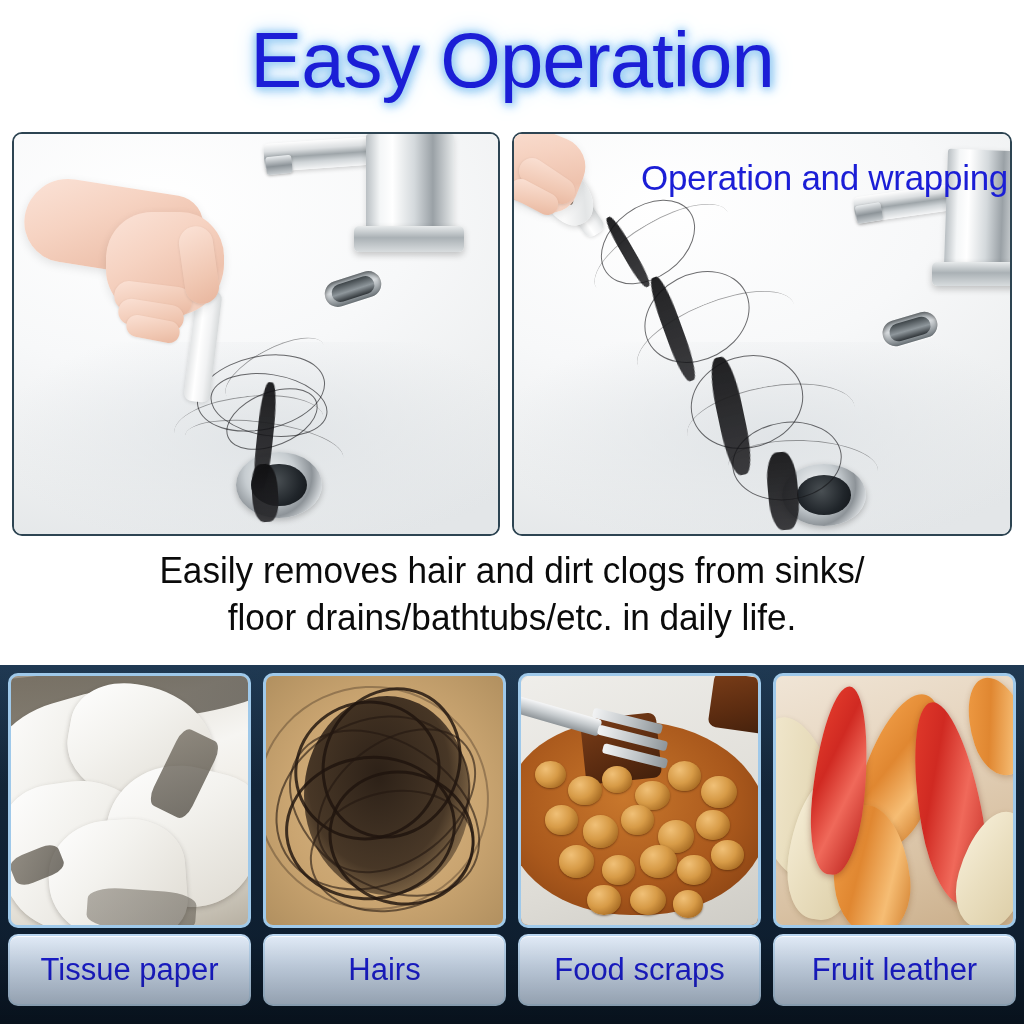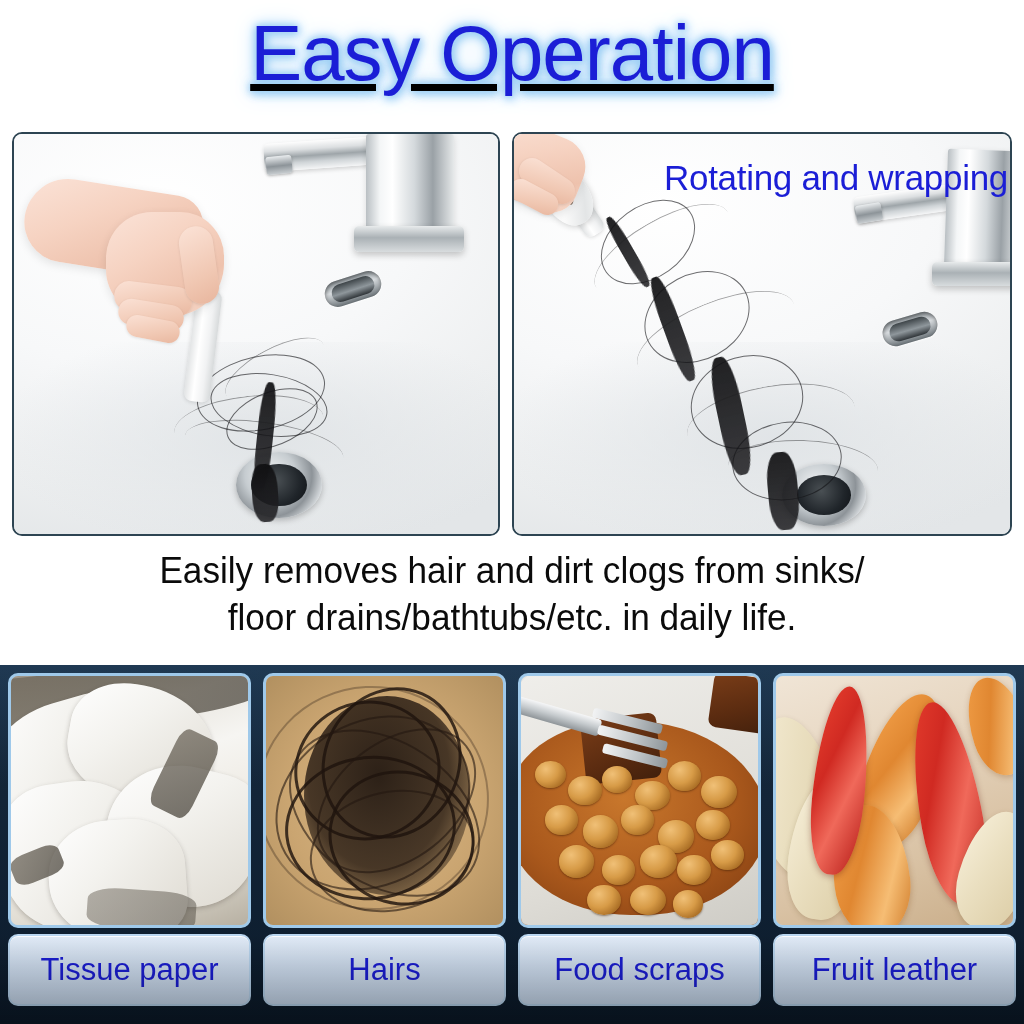--- a/index.html
+++ b/index.html
@@ -9,24 +9,23 @@
     font-family:"Liberation Sans", sans-serif;
     overflow:hidden;
     position:relative;
   }
 
   
   .title-wrap{
     width:1024px;
     height:120px;
     display:flex;
-    align-items:flex-start;
+    align-items:center;
     justify-content:center;
-    padding-top:8px;
-    text-decoration:underline;
+    padding-top:0;
   }
   .title{
     font-family:"Liberation Sans", sans-serif;
     font-size:78px;
     font-weight:400;
     letter-spacing:-1px;
     color:#1b1ed6;
     text-shadow:
        0 0 6px #9fd0f5,
        0 0 12px #8fc6f2,
@@ -432,21 +431,21 @@
         <div class="hole" style="left:16px; top:18px; width:11px; height:26px;"></div>
       </div>
     </div>
 
     <div>
       <div class="hand" style="left:-34px; top:-6px; width:104px; height:76px; border-radius:40px 34px 30px 46px; transform:rotate(22deg);"></div>
       <div class="finger" style="left:2px; top:34px; width:62px; height:26px; transform:rotate(34deg);"></div>
       <div class="finger" style="left:-6px; top:52px; width:52px; height:22px; transform:rotate(28deg);"></div>
     </div>
 
-    <div class="hero-caption">Rotating and wrapping</div>
+    <div class="hero-caption">Operation and wrapping</div>
   </div>
 </div>
 
 <div class="desc">
   <div>Easily removes hair and dirt clogs from sinks/</div>
   <div>floor drains/bathtubs/etc. in daily life.</div>
 </div>
 
 <div class="strip">
   <div class="cards">

